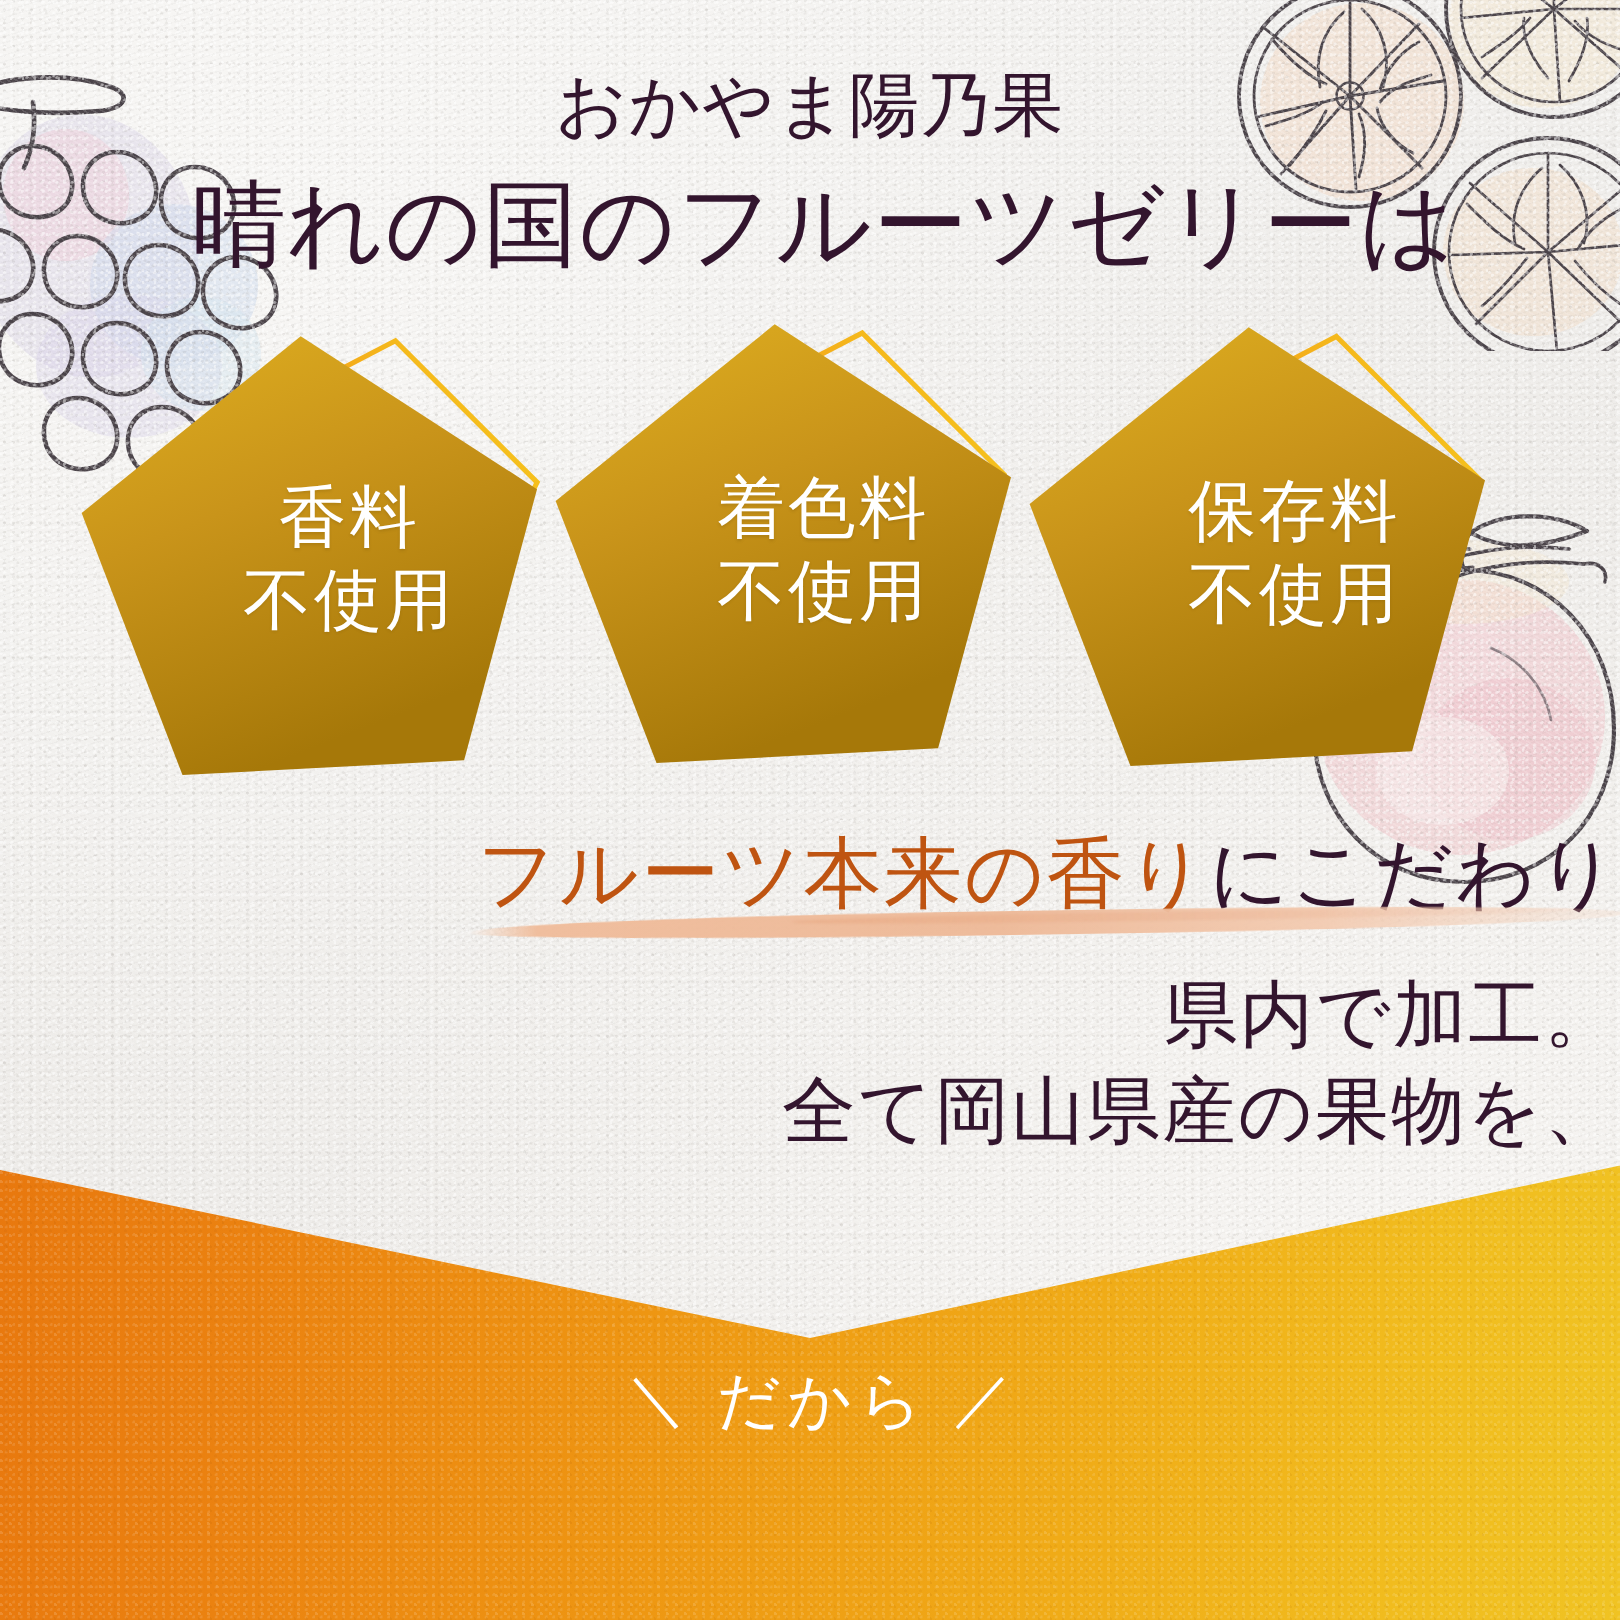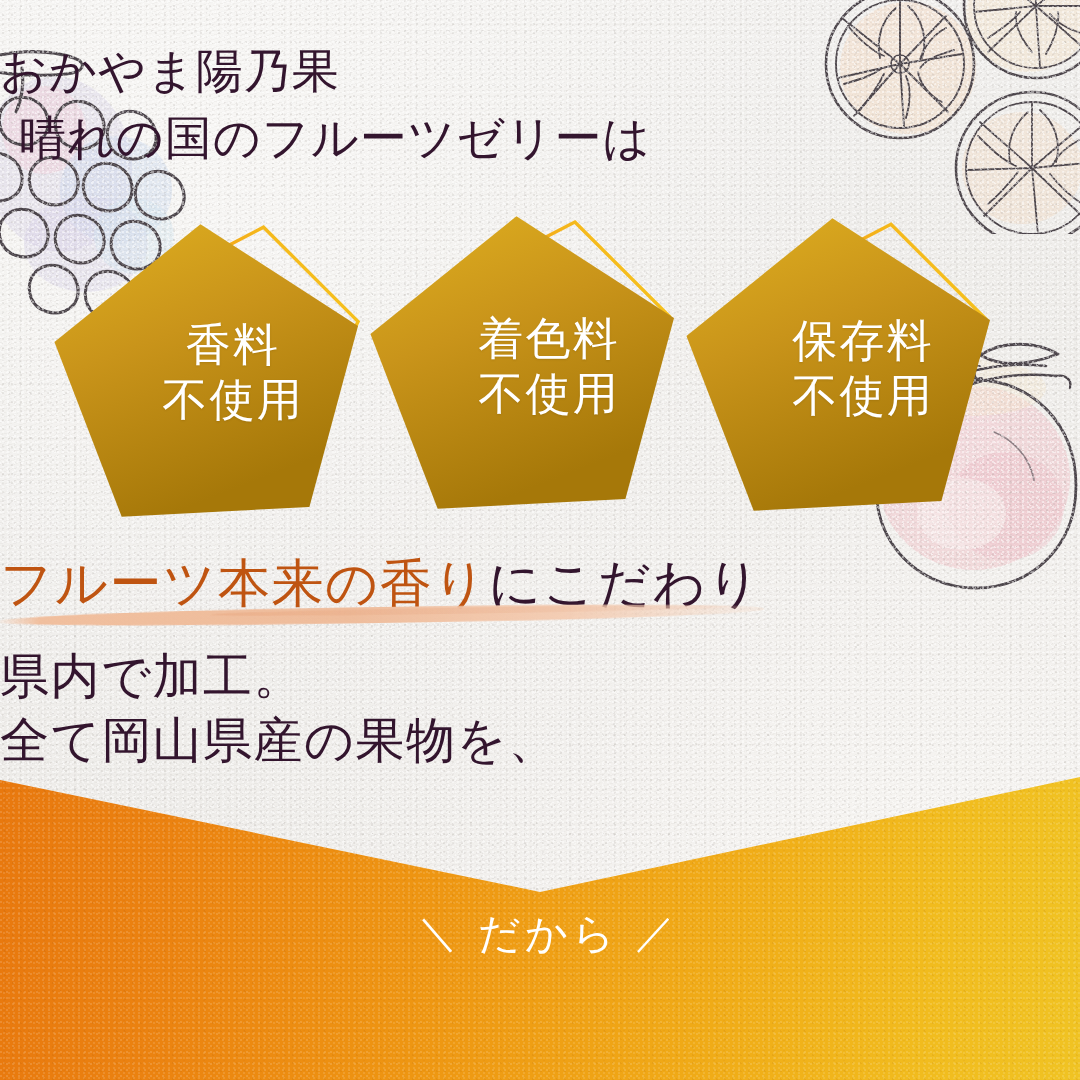--- a/index.html
+++ b/index.html
@@ -46,26 +46,26 @@
   
   .fruit { position:absolute; z-index:1; pointer-events:none; }
   #grape-art  { left:-34px;  top:-6px;   width:318px;  height:330px; }
   #citrus-art { right:-16px; top:-28px;  width:300px;  height:262px; }
   #peach-art  { right:-10px; top:336px;  width:236px;  height:268px; }
   #leaf-art   { right:6px;   top:352px;  width:168px;  height:70px;  }
 
   
   #heading {
     position:absolute; z-index:6; left:0; right:0; top:38px;
-    text-align:left; color:#33152e;
+    text-align:center; color:#33152e;
     font-family:"DejaVu Serif", serif;
     letter-spacing:.055em;
   }
   #heading .l1 { font-size:47px; line-height:1.42; display:block; }
-  #heading .l2 { font-size:47px; line-height:1.42; display:block;margin-left:19px; }
+  #heading .l2 { font-size:63px; line-height:1.42; display:block;margin-left:19px; }
 
   
   #badges {
     position:absolute; z-index:6; top:208px; left:0; width:1080px; height:312px;
   }
   .badge { position:absolute; width:310px; height:305px; }
   .badge.b0 { left:72px;  top:8px;  }
   .badge.b1 { left:392px; top:2px;  }
   .badge.b2 { left:706px; top:4px;  }
   .badge svg { position:absolute; inset:0; width:100%; height:100%; overflow:visible; }
@@ -75,21 +75,21 @@
     color:#fff; font-size:45px; line-height:1.22; letter-spacing:.05em;
     padding-top:8px;
     font-family:"DejaVu Serif", serif;
     text-shadow:0 1px 2px rgba(90,60,0,.18);
   }
   .badge.b0 .btxt { padding-left:12px; }
   .badge.b1 .btxt { padding-left:4px;  }
   .badge.b2 .btxt { padding-left:4px;  }
 
   
-  #mid { position:absolute; z-index:6; left:0; right:0; top:552px; text-align:left; }
+  #mid { position:absolute; z-index:6; left:0; right:0; top:552px; text-align:right; }
   #mid .line-accent {
     position:relative; display:inline-block;
     font-size:52px; line-height:1.22; letter-spacing:.03em;
     color:#33152e; white-space:nowrap;
   }
   #mid .line-accent .hl { color:#bf5411; }
   #brush-underline {
     position:absolute; left:-6px; right:-2px; bottom:-8px; height:16px;
     background:
       linear-gradient(92deg, rgba(243,198,168,.0) 0%, #f0bc9a 6%, #eeb997 46%, #f3cbb1 74%, rgba(243,203,177,.25) 97%);

